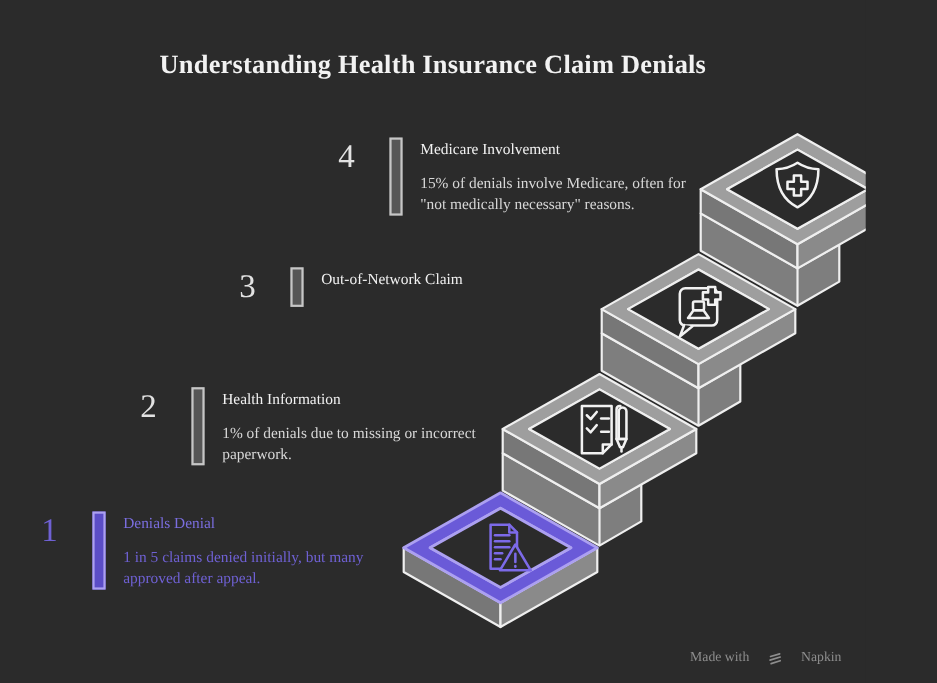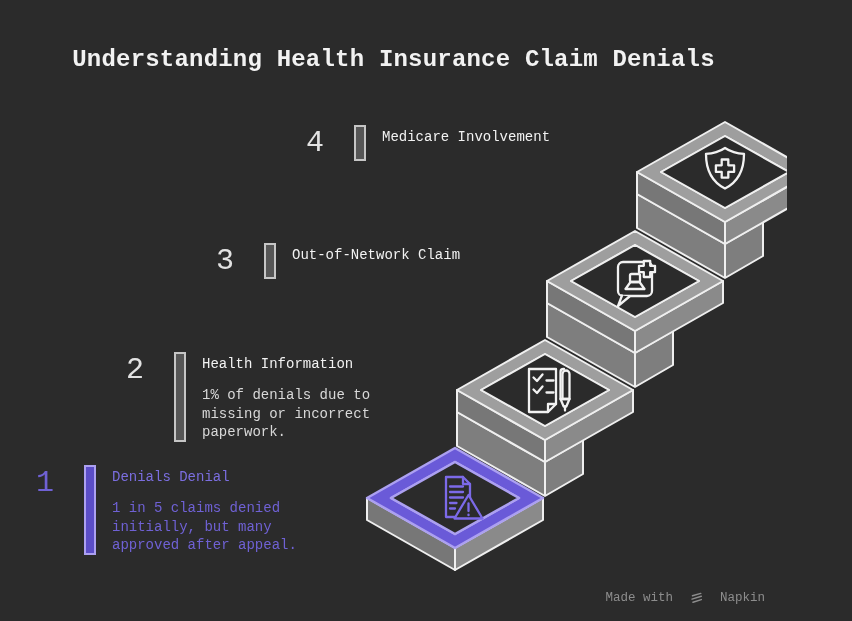--- a/index.html
+++ b/index.html
@@ -1,18 +1,18 @@
 <!DOCTYPE html>
 <html style="--background: #2b2b2b; --accent-purple: #6a5ad8; --accent-purple-light: #aca0f1; --accent-purple-deep: #5b4dc7; --purple-title: #7b6ee0; --purple-text: #6f61d4; --icon-purple: #7c6ae8; --step-gray: #9e9e9e; --edge-light: #efefef; --bar-gray-border: #c6c6c6; --bar-gray-fill: #565656; --text-primary: #f2f2f2; --text-secondary: #d8d8d8; --number-gray: #e2e2e2; --footer-gray: #8d8d8d;"><head>
 <meta charset="utf-8">
 <style>
   html,body{margin:0;padding:0;background:#2b2b2b;}
   .canvas{
     position:relative;width:787px;height:621px;background:var(--background,#2b2b2b);
-    overflow:hidden;font-family:Liberation Mono, monospace;
+    overflow:hidden;font-family:Liberation Serif, serif;
   }
   .page-title{
     position:absolute;top:46px;left:0;width:100%;text-align:center;
     font-size:24px;font-weight:700;color:var(--text-primary,#f2f2f2);letter-spacing:.2px;margin:0;
   }
   
   .item{position:absolute;display:flex;align-items:stretch;}
   .item .num{
     width:34px;text-align:center;font-size:30px;line-height:36px;font-weight:400;
     color:var(--number-gray,#e2e2e2);flex:0 0 auto;
@@ -41,21 +41,21 @@
   .ring{fill:var(--step-gray,#9e9e9e);stroke:var(--edge-light,#efefef);stroke-width:2;stroke-linejoin:round;fill-rule:evenodd;}
   .hole{fill:var(--background,#2b2b2b);stroke:var(--edge-light,#efefef);stroke-width:2;stroke-linejoin:round;}
   .ring.purple{fill:var(--accent-purple,#6a5ad8);stroke:var(--accent-purple-light,#aca0f1);stroke-width:2.5;}
   .hole.purple{stroke:var(--accent-purple-light,#aca0f1);stroke-width:2.5;}
   .ico{fill:none;stroke:#f2f2f2;stroke-width:2.3;stroke-linecap:round;stroke-linejoin:round;}
   .ico .knock{fill:var(--background,#2b2b2b);}
   .ico-purple{stroke:var(--icon-purple,#7c6ae8);}
   .ico-purple .knock{fill:var(--background,#2b2b2b);}
   
   .made-with{
-    position:absolute;right:22px;bottom:16px;display:flex;align-items:flex-start;gap:17px;
+    position:absolute;right:22px;bottom:16px;display:flex;align-items:flex-end;gap:17px;
     font-size:12.5px;color:var(--footer-gray,#8d8d8d);
   }
 </style>
 </head>
 <body>
 
 <div class="canvas">
 
   <h1 class="page-title">Understanding Health Insurance Claim Denials</h1>
 
@@ -129,20 +129,21 @@
         <path d="M45.5 49.6v.6"></path>
       </g>
     </g>
   </svg>
 
   <div class="item" id="item-4">
     <div class="num">4</div>
     <div class="bar"></div>
     <div class="txt">
       <div class="ttl">Medicare Involvement</div>
+      <div class="dsc" style="width:242px">15% of denials involve Medicare, often for "not medically necessary" reasons.</div>
     </div>
   </div>
 
   <div class="item" id="item-3">
     <div class="num">3</div>
     <div class="bar"></div>
     <div class="txt">
       <div class="ttl">Out-of-Network Claim</div>
     </div>
   </div>

